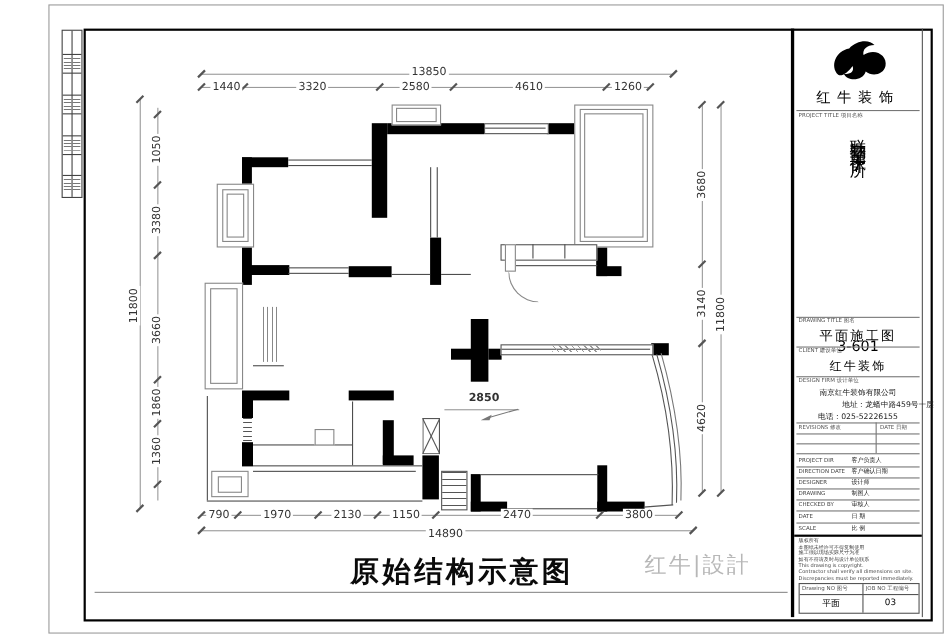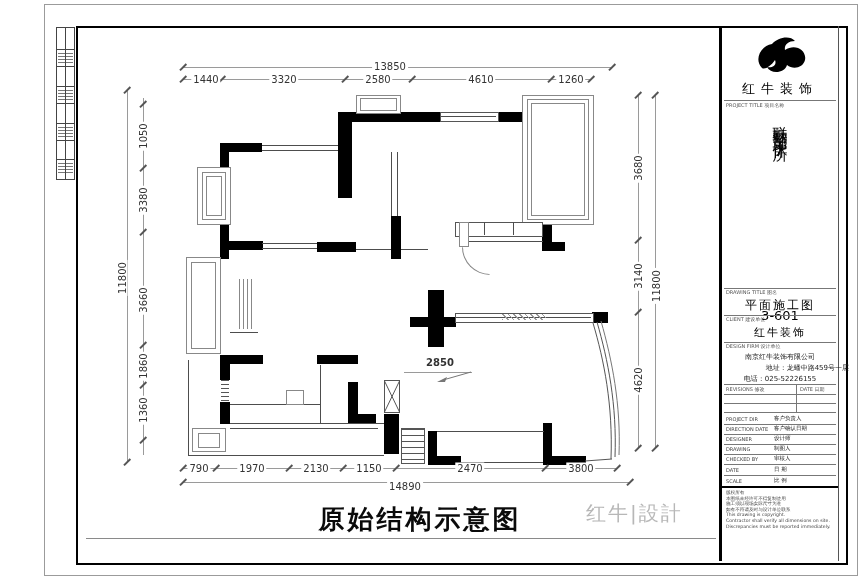--- a/index.html
+++ b/index.html
@@ -295,13 +295,21 @@
   <div class="abs" style="left:4px;top:464px;width:110px;">
     <div class="note">版权所有</div>
     <div class="note">本图纸未经许可不得复制使用</div>
     <div class="note">施工须以现场实际尺寸为准</div>
     <div class="note">如有不符请及时与设计单位联系</div>
     <div class="note">This drawing is copyright.</div>
     <div class="note">Contractor shall verify all dimensions on site.</div>
     <div class="note">Discrepancies must be reported immediately.</div>
   </div>
 
+  <div class="abs" style="left:4px;top:504px;width:108px;height:26px;border:1px solid #555;">
+    <div class="vline" style="left:57px;top:0;height:26px;background:#555;"></div>
+    <div class="hline" style="left:0;top:9px;width:108px;background:#555;"></div>
+    <span class="tb-tiny" style="left:2px;top:1px;">Drawing NO 图号</span>
+    <span class="tb-tiny" style="left:60px;top:1px;">JOB NO 工程编号</span>
+    <div class="abs" style="left:0;top:12px;width:57px;text-align:center;font-size:8px;color:#000;">平面</div>
+    <div class="abs" style="left:57px;top:12px;width:51px;text-align:center;font-size:8px;color:#000;">03</div>
+  </div>
 </div>
 
 </body></html>

